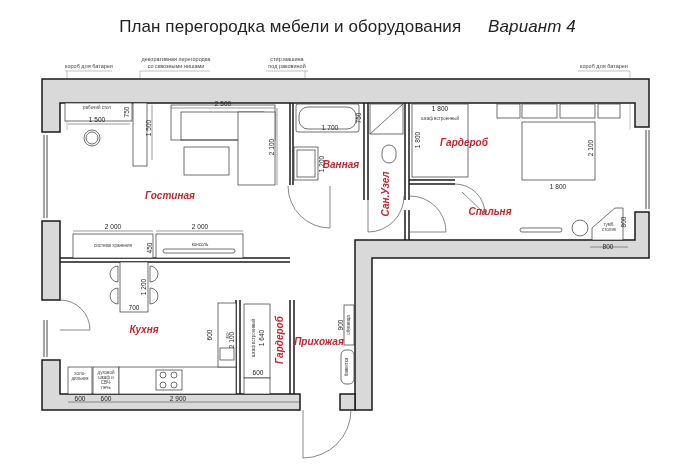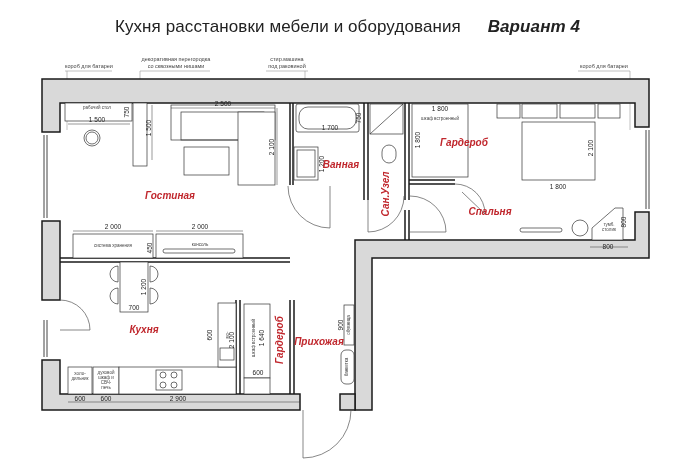--- a/index.html
+++ b/index.html
@@ -1,30 +1,30 @@
 <!DOCTYPE html>
 <html><head>
 <meta charset="utf-8">
 <style>
   html, body { margin:0; padding:0; background:#ffffff; }
   body { width:695px; height:473px; position:relative; overflow:hidden; font-family:"Liberation Sans", sans-serif; }
   .title { position:absolute; top:17px; left:0; width:695px; text-align:center; font-size:17px; color:#222; letter-spacing:0.1px; }
   .title .main { margin-right:22px; }
-  .title .variant { font-style:italic;font-weight:bold; }
+  .title .variant { font-style:italic; }
   svg { position:absolute; left:0; top:0; }
   .note { font-family:"Liberation Sans", sans-serif; font-size:5.5px; fill:#444; }
   .dim { font-family:"Liberation Sans", sans-serif; font-size:6.5px; fill:#222; }
   .small { font-family:"Liberation Sans", sans-serif; font-size:4.5px; fill:#444; }
   .room { font-family:"Liberation Sans", sans-serif; font-size:10px; font-weight:bold; font-style:italic; fill:#c0272d; }
 </style>
 </head>
 <body>
 
 <div class="title">
-  <span class="main">Кухня расстановки мебели и оборудования</span>
+  <span class="main">План перегородка мебели и оборудования</span>
   <span class="variant">Вариант 4</span>
 </div>
 
 <svg width="695" height="473" viewBox="0 0 695 473">
 
   <g stroke="#999" stroke-width="0.6" fill="none">
     <line x1="65" y1="71" x2="112" y2="71"></line>
       <line x1="67" y1="71" x2="67" y2="130"></line>
     <line x1="140" y1="71" x2="210" y2="71"></line>
       <line x1="140" y1="71" x2="140" y2="130"></line>

